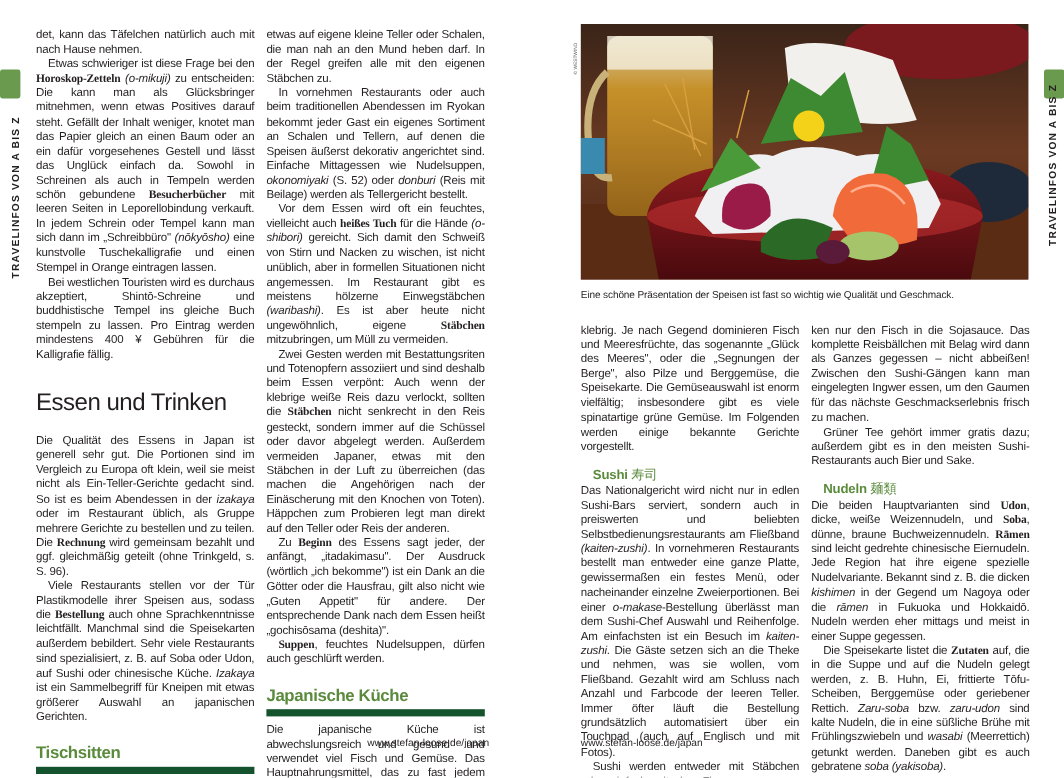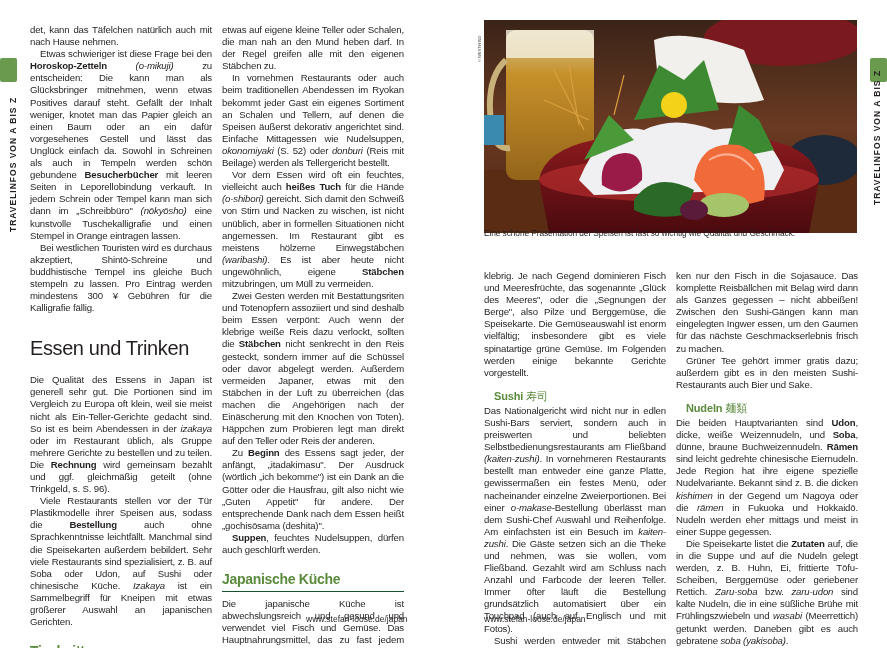--- a/index.html
+++ b/index.html
@@ -5,48 +5,48 @@
   * { box-sizing: border-box; margin: 0; padding: 0; }
   html, body { width: 887px; height: 648px; background: #ffffff; overflow: hidden; }
   body { font-family: "Liberation Sans", "DejaVu Sans", sans-serif; color: #231f20; position: relative; }
   .spread { position: relative; width: 887px; height: 648px; }
   .page { position: absolute; top: 0; height: 648px; }
   .page-left { left: 0; width: 443px; }
   .page-right { left: 443px; width: 444px; }
   .col { position: absolute; font-size: 9.6px; line-height: 12.1px; text-align: justify; font-stretch: condensed; letter-spacing: -0.15px; }
   .col p { text-indent: 0; margin: 0; }
   .col p.ind { text-indent: 10px; }
-  .col b { font-weight: bold; }
+  .col b { font-weight: bold; font-family: Liberation Serif, serif; }
   .col i { font-style: italic; }
   .h1 { font-size: 20px; line-height: 24px; font-weight: normal; color: #231f20; letter-spacing: -0.4px; margin: 22px 0 14px 0; font-family: "Liberation Sans Narrow", "Liberation Sans", sans-serif; }
-  .h2 { font-size: 14px; font-weight: bold; color: #5a8a3c; line-height: 18px; margin: 14px 0 6px 0; padding-bottom: 3px; border-bottom: 1px solid #14532d; letter-spacing: -0.3px; }
+  .h2 { font-size: 14px; font-weight: bold; color: #5a8a3c; line-height: 18px; margin: 14px 0 6px 0; padding-bottom: 3px; border-bottom: 6px solid #14532d; letter-spacing: -0.3px; }
   .h3 { font-size: 11px; font-weight: bold; color: #5a8a3c; line-height: 14px; margin: 10px 0 1px 10px; }
   .h3 .kanji { font-weight: normal; font-family: "DejaVu Sans", sans-serif; }
   .side-tab { position: absolute; width: 17px; height: 24px; background: #6a9a4e; border-radius: 2px; }
   .side-label { position: absolute; font-size: 8.5px; font-weight: bold; letter-spacing: 1px; color: #231f20; white-space: nowrap; transform-origin: left top; }
   .footer { position: absolute; top: 614px; font-size: 9px; letter-spacing: 0.6px; color: #231f20; margin-top: 44px; }
   .footer .num { font-weight: bold; letter-spacing: 0; }
   .footer-url { position: absolute; top: 614px; font-size: 8.5px; color: #231f20; }
   .photo { position: absolute; left: 484px; top: 20px; width: 373px; height: 213px; overflow: hidden; background: #5a2e1c; }
-  .caption { position: absolute; left: 484px; top: 228px; font-size: 8.4px; color: #231f20; letter-spacing: -0.1px; }
+  .caption { position: absolute; left: 484px; top: 240px; font-size: 8.4px; color: #231f20; letter-spacing: -0.1px; }
   .credit { position: absolute; left: 477px; top: 20px; font-size: 4px; color: #555; transform: rotate(-90deg); transform-origin: left top; white-space: nowrap; }
 </style>
 </head>
 <body>
 
 <div class="spread">
 
   <div class="page page-left">
     <div class="side-tab" style="left:0; top:58px; width:17px;"></div>
     <div class="side-label" style="left:8px; top:232px; transform: rotate(-90deg);">TRAVELINFOS VON A BIS Z</div>
 
     <div class="col" style="left:30px; top:24px; width:182px;">
       <p>det, kann das Täfelchen natürlich auch mit nach Hause nehmen.</p>
       <p class="ind"><span>Etwas schwieriger ist diese Frage bei den </span><b>Horoskop-Zetteln</b><i> (o-mikuji)</i><span> zu entscheiden: Die kann man als Glücksbringer mitnehmen, wenn etwas Positives darauf steht. Gefällt der Inhalt weniger, knotet man das Papier gleich an einen Baum oder an ein dafür vorgesehenes Gestell und lässt das Unglück einfach da. Sowohl in Schreinen als auch in Tempeln werden schön gebundene </span><b>Besucherbücher</b><span> mit leeren Seiten in Leporellobindung verkauft. In jedem Schrein oder Tempel kann man sich dann im „Schreibbüro" </span><i>(nōkyōsho)</i><span> eine kunstvolle Tuschekalligrafie und einen Stempel in Orange eintragen lassen.</span></p>
-      <p class="ind">Bei westlichen Touristen wird es durchaus akzeptiert, Shintō-Schreine und buddhistische Tempel ins gleiche Buch stempeln zu lassen. Pro Eintrag werden mindestens 300 ¥ Gebühren für die Kalligrafie fällig.</p>
+      <p class="ind">Bei westlichen Touristen wird es durchaus akzeptiert, Shintō-Schreine und buddhistische Tempel ins gleiche Buch stempeln zu lassen. Pro Eintrag werden mindestens 400 ¥ Gebühren für die Kalligrafie fällig.</p>
       <div class="h1">Essen und Trinken</div>
       <p><span>Die Qualität des Essens in Japan ist generell sehr gut. Die Portionen sind im Vergleich zu Europa oft klein, weil sie meist nicht als Ein-Teller-Gerichte gedacht sind. So ist es beim Abendessen in der </span><i>izakaya</i><span> oder im Restaurant üblich, als Gruppe mehrere Gerichte zu bestellen und zu teilen. Die </span><b>Rechnung</b><span> wird gemeinsam bezahlt und ggf. gleichmäßig geteilt (ohne Trinkgeld, s. S. 96).</span></p>
       <p class="ind"><span>Viele Restaurants stellen vor der Tür Plastikmodelle ihrer Speisen aus, sodass die </span><b>Bestellung</b><span> auch ohne Sprachkenntnisse leichtfällt. Manchmal sind die Speisekarten außerdem bebildert. Sehr viele Restaurants sind spezialisiert, z. B. auf Soba oder Udon, auf Sushi oder chinesische Küche. </span><i>Izakaya</i><span> ist ein Sammelbegriff für Kneipen mit etwas größerer Auswahl an japanischen Gerichten.</span></p>
       <div class="h2">Tischsitten</div>
 
     </div>
 
     <div class="col" style="left:222px; top:24px; width:182px;">
       <p>etwas auf eigene kleine Teller oder Schalen, die man nah an den Mund heben darf. In der Regel greifen alle mit den eigenen Stäbchen zu.</p>
       <p class="ind"><span>In vornehmen Restaurants oder auch beim traditionellen Abendessen im Ryokan bekommt jeder Gast ein eigenes Sortiment an Schalen und Tellern, auf denen die Speisen äußerst dekorativ angerichtet sind. Einfache Mittagessen wie Nudelsuppen, </span><i>okonomiyaki</i><span> (S. 52) oder </span><i>donburi</i><span> (Reis mit Beilage) werden als Tellergericht bestellt.</span></p>

